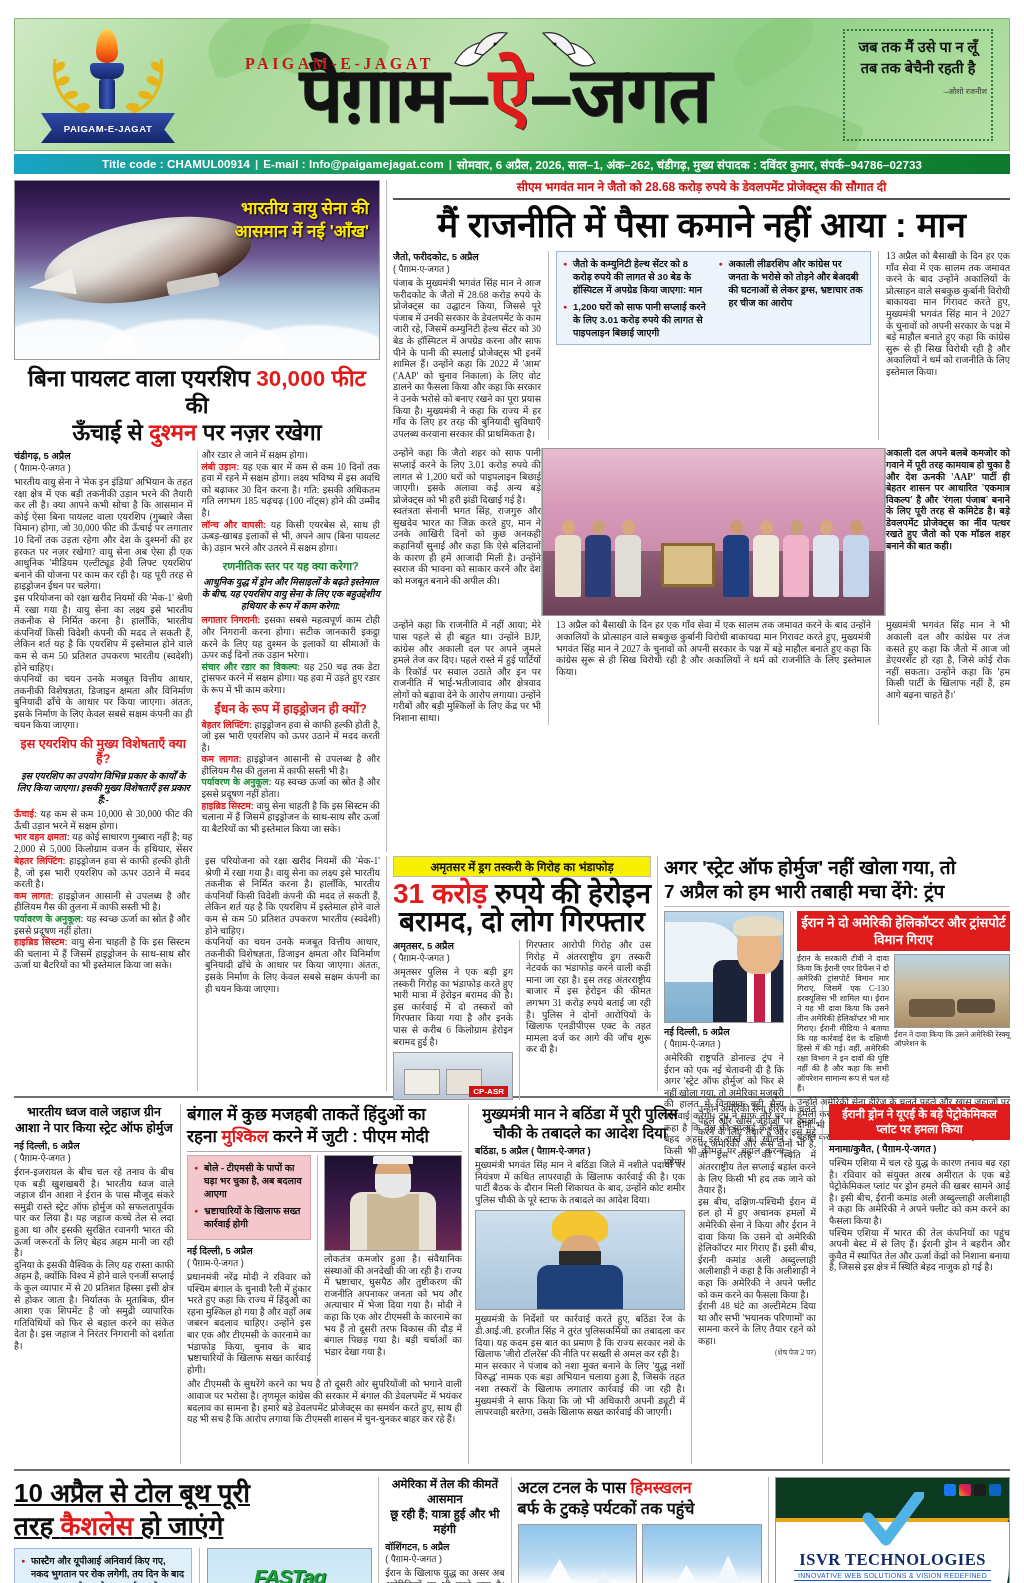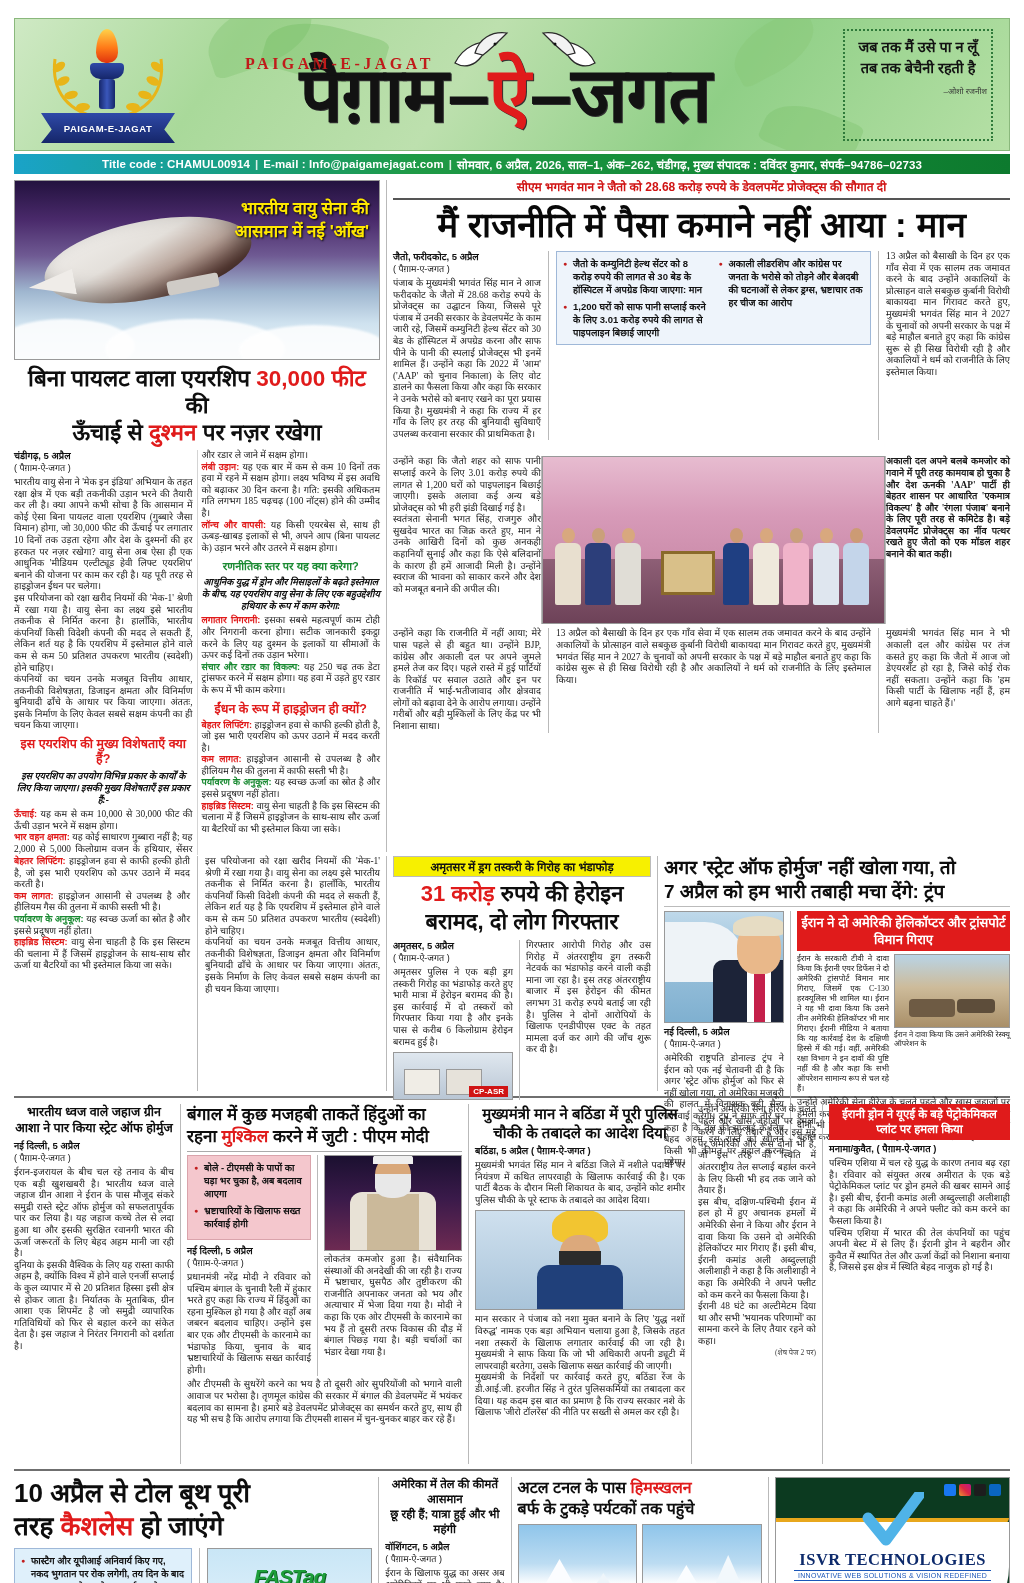--- a/index.html
+++ b/index.html
@@ -153,21 +153,21 @@
     background:linear-gradient(180deg,#e7bcd0 0%, #d79ab8 35%, #c98aa8 70%, #b97a98 100%);
   }
   .cm-stage { position:absolute; left:0; right:0; bottom:0; height:64px; background:linear-gradient(180deg,#8e5f76,#6d4258); }
   .figs { position:absolute; left:0; right:0; bottom:18px; height:96px; }
   .fig { position:absolute; bottom:0; width:26px; }
   .fig .head { width:13px; height:15px; border-radius:50%; margin:0 auto; }
   .fig .torso { width:26px; height:62px; border-radius:6px 6px 2px 2px; }
   .frame-pic { position:absolute; left:118px; bottom:28px; width:54px; height:44px; background:#d9c089; border:3px solid #8a6a2a; }
 
   
-  .hd-xl { font-family:"Liberation Sans",sans-serif; font-weight:700; font-size:22px; line-height:28px; color:#0d0d0d; }
+  .hd-xl { font-family:"Liberation Sans",sans-serif; font-weight:700; font-size:28px; line-height:28px; color:#0d0d0d; }
   .hd-lg { font-family:"Liberation Sans",sans-serif; font-weight:700; font-size:19px; line-height:24px; color:#0d0d0d; }
   .hd-md { font-family:"Liberation Sans",sans-serif; font-weight:700; font-size:15px; line-height:19px; color:#0d0d0d; }
   .hd-sm { font-family:"Liberation Sans",sans-serif; font-weight:700; font-size:12.5px; line-height:16px; color:#0d0d0d; }
   .red { color:#e01b1b; }
   .hl-yellow { background:#f7f000; padding:2px 4px; display:block; text-align:center;
      font-family:"Liberation Sans",sans-serif; font-weight:700; font-size:11.5px; color:#111; border:1px solid #bbb;}
   .hl-red { background:#e01b1b; color:#fff; padding:3px 4px; display:block; text-align:center;
      font-family:"Liberation Sans",sans-serif; font-weight:700; font-size:13px; line-height:17px;}
   .hl-pink { background:#f4c7cd; }
 
@@ -373,21 +373,21 @@
               <li>अकाली लीडरशिप और कांग्रेस पर जनता के भरोसे को तोड़ने और बेअदबी की घटनाओं से लेकर ड्रग्स, भ्रष्टाचार तक हर चीज का आरोप</li>
             </ul>
           </div>
         </div>
         <div class="rule-v"></div>
         <div style="width:124px;">
           <p class="body-txt">13 अप्रैल को बैसाखी के दिन हर एक गाँव सेवा में एक सालम तक जमावत करने के बाद उन्होंने अकालियों के प्रोत्साहन वाले सबकुछ कुर्बानी विरोधी बाकायदा मान गिरावट करते हुए, मुख्यमंत्री भगवंत सिंह मान ने 2027 के चुनावों को अपनी सरकार के पक्ष में बड़े माहौल बनाते हुए कहा कि कांग्रेस सुरू से ही सिख विरोधी रही है और अकालियों ने धर्म को राजनीति के लिए इस्तेमाल किया।</p>
         </div>
       </div>
 
-      <div style="display:flex; margin-top:16px;">
+      <div style="display:flex; margin-top:8px;">
         <div style="width:148px;">
           <p class="body-txt">उन्होंने कहा कि जैतो शहर को साफ पानी सप्लाई करने के लिए 3.01 करोड़ रुपये की लागत से 1,200 घरों को पाइपलाइन बिछाई जाएगी। इसके अलावा कई अन्य बड़े प्रोजेक्ट्स को भी हरी झंडी दिखाई गई है।</p>
           <p class="body-txt">स्वतंत्रता सेनानी भगत सिंह, राजगुरु और सुखदेव भारत का जिक्र करते हुए, मान ने उनके आखिरी दिनों को कुछ अनकही कहानियाँ सुनाई और कहा कि ऐसे बलिदानों के कारण ही हमें आजादी मिली है। उन्होंने स्वराज की भावना को साकार करने और देश को मजबूत बनाने की अपील की।</p>
         </div>
         <div class="rule-v"></div>
         <div style="flex:1;">
           <div class="cm-photo">
             <div class="cm-stage"></div>
             <div class="figs">
               <div class="fig" style="left:12px;">
@@ -598,22 +598,22 @@
         <span>चौकी के तबादले का आदेश दिया</span>
       </div>
       <div class="dateline" style="margin-top:3px;">बठिंडा, 5 अप्रैल ( पैग़ाम-ऐ-जगत )</div>
       <p class="body-txt">मुख्यमंत्री भगवंत सिंह मान ने बठिंडा जिले में नशीले पदार्थों पर नियंत्रण में कथित लापरवाही के खिलाफ कार्रवाई की है। एक पार्टी बैठक के दौरान मिली शिकायत के बाद, उन्होंने कोट शमीर पुलिस चौकी के पूरे स्टाफ के तबादले का आदेश दिया।</p>
       <div class="photo-ph mann" style="height:100px; margin:4px 0;">
         <div class="turban"></div>
         <div class="face"></div>
         <div class="beard2"></div>
         <div class="body"></div>
       </div>
+      <p class="body-txt">मुख्यमंत्री के निर्देशों पर कार्रवाई करते हुए, बठिंडा रेंज के डी.आई.जी. हरजीत सिंह ने तुरंत पुलिसकर्मियों का तबादला कर दिया। यह कदम इस बात का प्रमाण है कि राज्य सरकार नशे के खिलाफ 'जीरो टॉलरेंस' की नीति पर सख्ती से अमल कर रही है।</p>
       <p class="body-txt">मान सरकार ने पंजाब को नशा मुक्त बनाने के लिए 'युद्ध नशों विरुद्ध' नामक एक बड़ा अभियान चलाया हुआ है, जिसके तहत नशा तस्करों के खिलाफ लगातार कार्रवाई की जा रही है। मुख्यमंत्री ने साफ किया कि जो भी अधिकारी अपनी ड्यूटी में लापरवाही बरतेगा, उसके खिलाफ सख्त कार्रवाई की जाएगी।</p>
-      <p class="body-txt">मुख्यमंत्री के निर्देशों पर कार्रवाई करते हुए, बठिंडा रेंज के डी.आई.जी. हरजीत सिंह ने तुरंत पुलिसकर्मियों का तबादला कर दिया। यह कदम इस बात का प्रमाण है कि राज्य सरकार नशे के खिलाफ 'जीरो टॉलरेंस' की नीति पर सख्ती से अमल कर रही है।</p>
     </div>
 
     <div class="rule-v"></div>
 
     <div style="flex:1;">
       <div style="display:flex; gap:6px; height:100%;">
         <div style="width:118px;">
           <p class="body-txt">उन्होंने अमेरिकी सेना हीरेज के चलते पहले और खास जहाजों पर हमला करने के लिए तैयार हैं और इस मुद्दे पर अमेरिकी और रूस दोनों भी हैं, जो इस तरह की स्थिति में अंतरराष्ट्रीय तेल सप्लाई बहाल करने के लिए किसी भी हद तक जाने को तैयार हैं।</p>
           <p class="body-txt">इस बीच, दक्षिण-पश्चिमी ईरान में हल हो में हुए अचानक हमलों में अमेरिकी सेना ने किया और ईरान ने दावा किया कि उसने दो अमेरिकी हेलिकॉप्टर मार गिराए हैं। इसी बीच, ईरानी कमांड अली अब्दुल्लाही अलीशाही ने कहा है कि अलीशाही ने कहा कि अमेरिकी ने अपने फ्लीट को कम करने का फैसला किया है।</p>
           <p class="body-txt">ईरानी 48 घंटे का अल्टीमेटम दिया था और सभी 'भयानक परिणामों' का सामना करने के लिए तैयार रहने को कहा।</p>
@@ -628,21 +628,21 @@
         </div>
       </div>
     </div>
   </div>
 
   <div class="rule-h thick"></div>
 
   <div class="band" style="height:330px;">
 
     <div style="width:366px;">
-      <div class="hd-xl" style="font-size:26px;line-height:33px;">
+      <div class="hd-xl" style="font-size:26px;line-height:33px;text-decoration:underline;">
         <span>10 अप्रैल से टोल बूथ पूरी</span><br>
         <span>तरह </span><span class="red">कैशलेस</span><span> हो जाएंगे</span>
       </div>
       <div style="display:flex; gap:7px; margin-top:5px;">
         <div style="width:178px;">
           <div class="bulletbox" style="background:#dff0fb;">
             <ul>
                 <li>फास्टैग और यूपीआई अनिवार्य किए गए, नकद भुगतान पर रोक लगेगी, तय दिन के बाद भुगतान न करने पर दोगुना जुर्माना लगेगा</li>
               </ul>
           </div>

